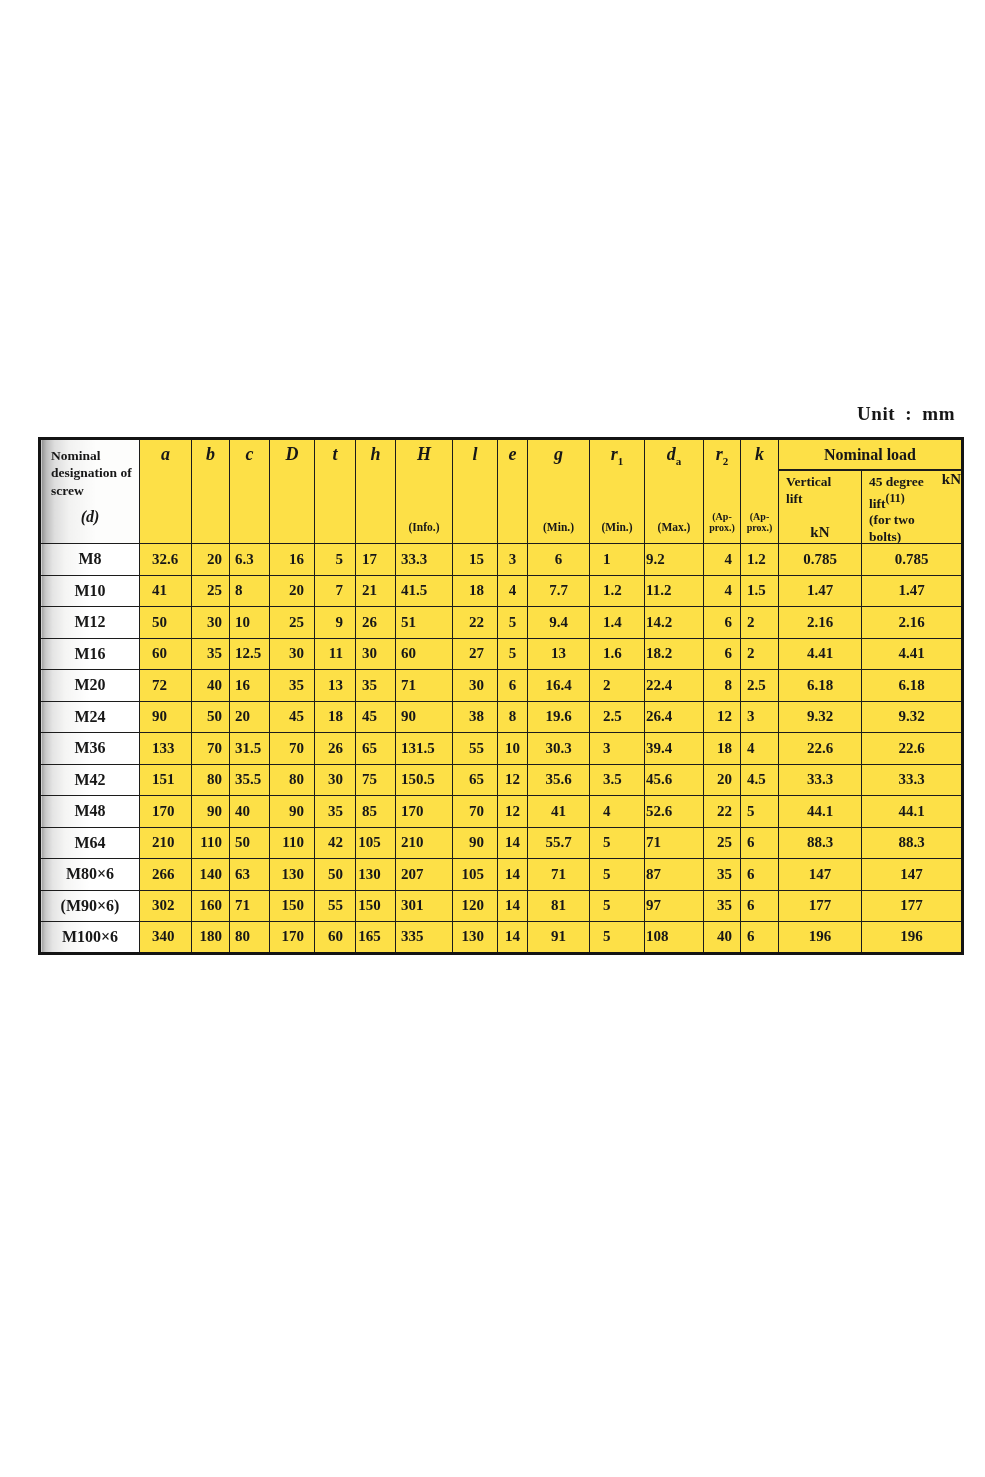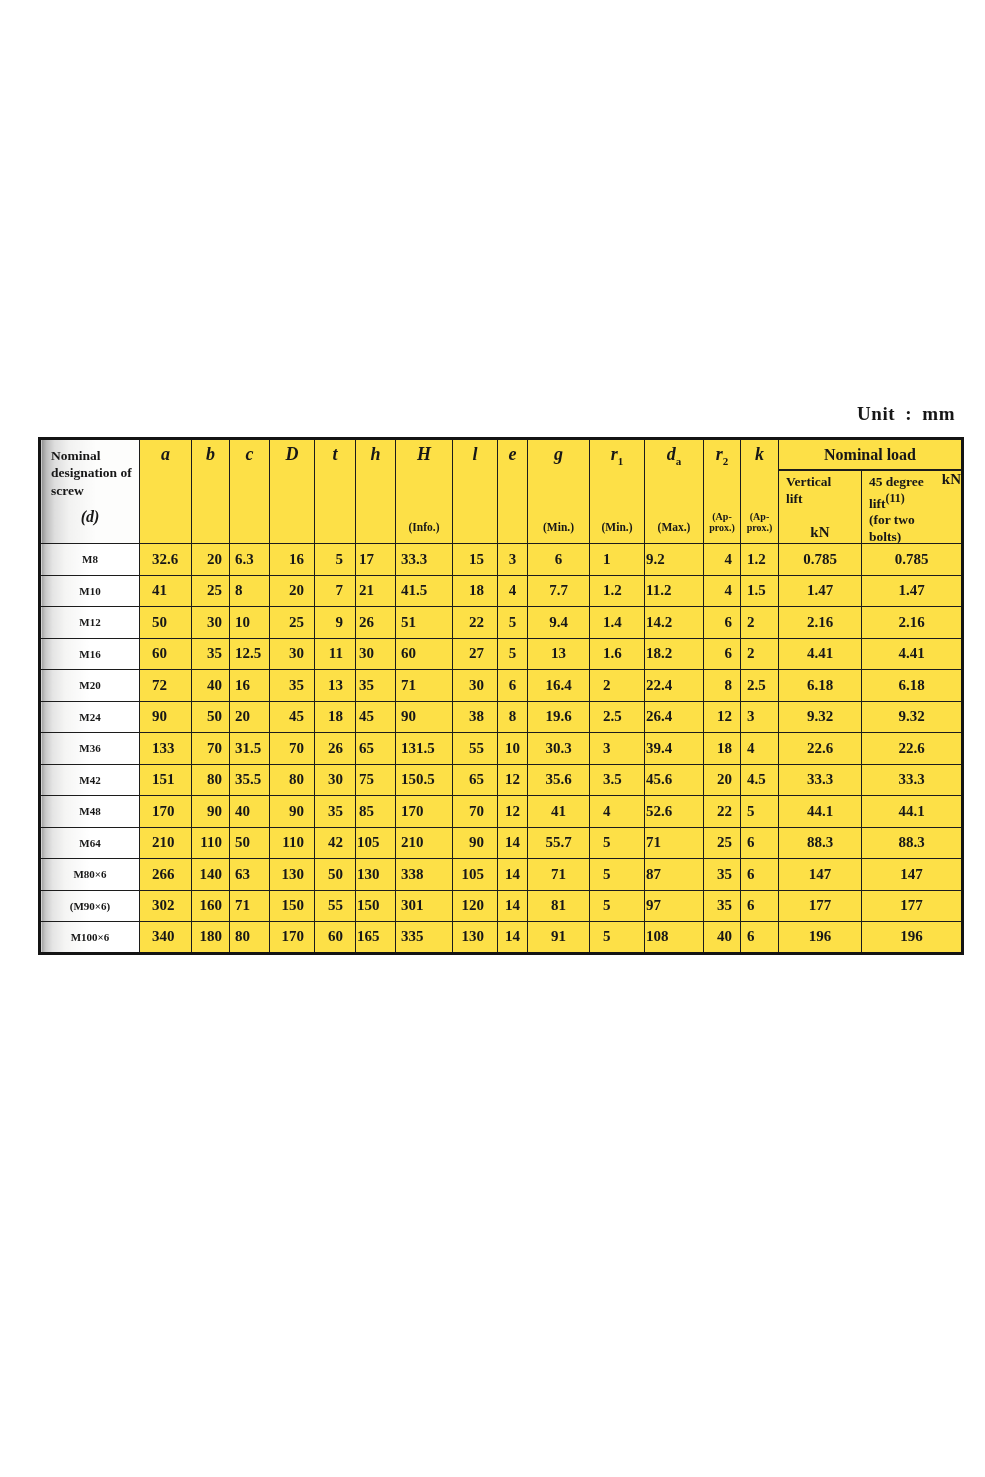--- a/index.html
+++ b/index.html
@@ -79,27 +79,27 @@
     width:45%;border-right:1.6px solid #1c1c1c;
     display:flex;flex-direction:column;justify-content:space-between;
   }
   .wl-45{flex:1;display:flex;flex-direction:row;justify-content:space-between;}
   .wl-lines{font-size:13.5px;line-height:1.25;text-align:left;padding:3px 0 0 7px;}
   .wl-lines sup{font-size:12px;}
   .wl-unit{font-size:15px;text-align:center;padding-bottom:2px;}
 
   
   tbody td{font-size:15px;}
-  td.desig{text-align:center;font-size:11px;}
+  td.desig{text-align:center;font-size:16px;}
   .c1{text-align:left;padding-left:12px;}
   .c2{text-align:right;padding-right:7px;}
   .c3{text-align:left;padding-left:5px;}
   .c4{text-align:right;padding-right:10px;}
   .c5{text-align:right;padding-right:12px;}
-  .c6{text-align:right;padding-right:21px;}
+  .c6{text-align:center;padding-right:13px;}
   .c7{text-align:left;padding-left:5px;}
   .c8{text-align:right;padding-right:13px;}
   .c9{text-align:center;}
   .c10{text-align:center;}
   .c11{text-align:left;padding-left:13px;}
   .c12{text-align:left;}
   .c13{text-align:right;padding-right:8px;}
   .c14{text-align:left;padding-left:6px;}
   .c15{text-align:center;}
   .c16{text-align:center;}
@@ -436,21 +436,21 @@
           <td class="c16">88.3</td>
         </tr>
         <tr>
           <td class="desig">M80×6</td>
           <td class="c1">266</td>
           <td class="c2">140</td>
           <td class="c3">63</td>
           <td class="c4">130</td>
           <td class="c5">50</td>
           <td class="c6">130</td>
-          <td class="c7">338</td>
+          <td class="c7">207</td>
           <td class="c8">105</td>
           <td class="c9">14</td>
           <td class="c10">71</td>
           <td class="c11">5</td>
           <td class="c12">87</td>
           <td class="c13">35</td>
           <td class="c14">6</td>
           <td class="c15">147</td>
           <td class="c16">147</td>
         </tr>

